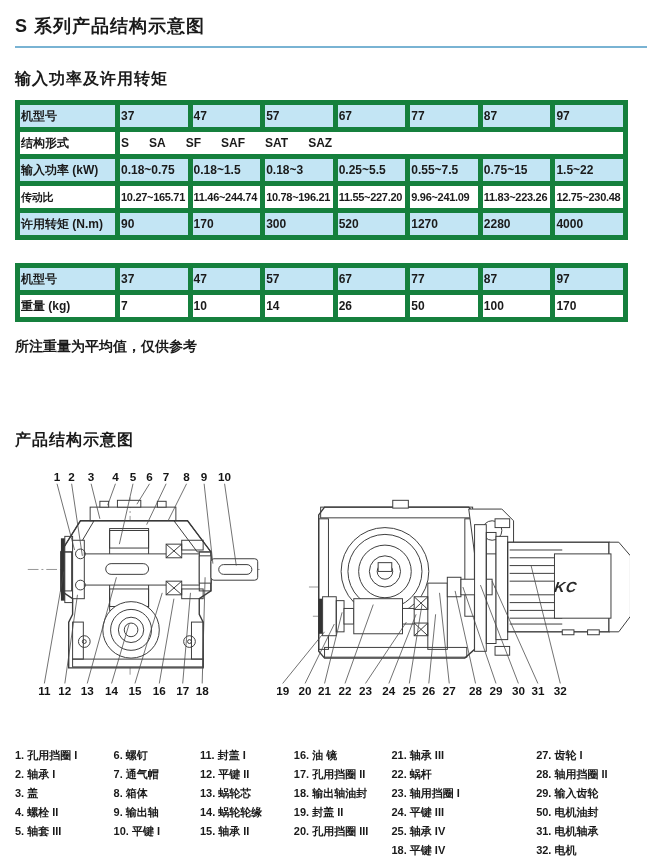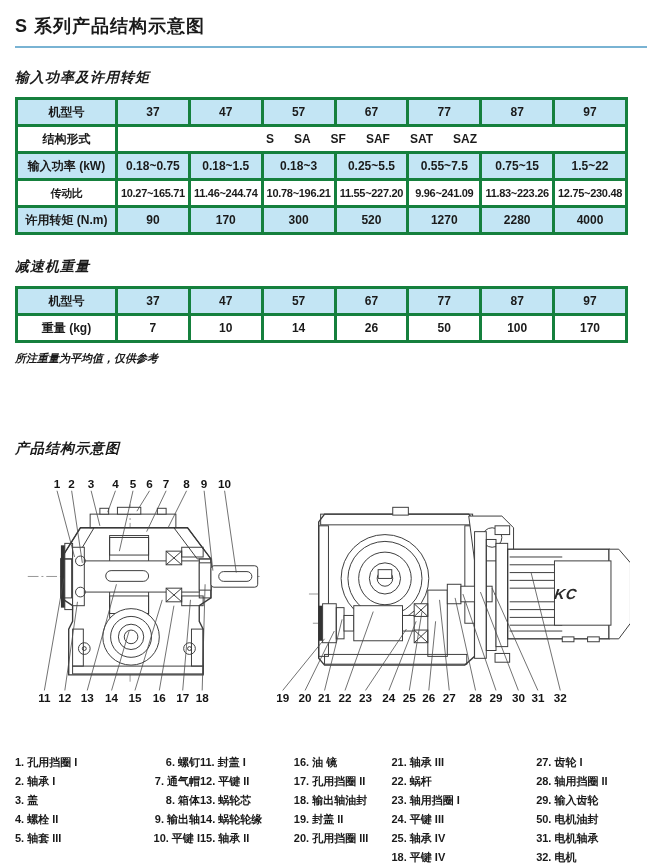--- a/index.html
+++ b/index.html
@@ -7,53 +7,53 @@
   body {
     width:647px; height:865px;
     font-family:"Liberation Sans","DejaVu Sans",sans-serif;
     color:#1a1a1a; overflow:hidden;
   }
   .page { width:647px; height:865px; padding:14px 17px 0 15px; position:relative; }
 
   .page-title { font-size:18px; font-weight:bold; letter-spacing:1px; }
   .title-rule { height:2px; background:#79b3d3; margin:8px -17px 0 0; }
 
-  .sec-heading { font-size:14px; font-weight:bold; letter-spacing:1px;font-style:italic; }
+  .sec-heading { font-size:16px; font-weight:bold; letter-spacing:1px; }
   .sec-power { margin-top:21px; }
   .sec-weight { margin-top:23px; }
   .sec-structure { margin-top:74px; }
 
   table.spec { border-collapse:collapse; width:613px; table-layout:fixed; margin-top:10px;
     border:2px solid #2b2b2b; }
-  table.spec td { border:3px solid #15803d; height:27px; text-align:center;
+  table.spec td { border:5px solid #15803d; height:27px; text-align:left;
     font-weight:bold; font-size:12px; padding:0 1px; }
   table.spec td.lbl { width:100px; }
   table.spec tr.blue td { background:#c3e5f4; }
   table.spec tr.small td { font-size:11px; letter-spacing:-0.3px;margin-top:40px; }
   .forms-cell { text-align:center; }
   .forms-wrap { display:inline-flex; gap:20px; }
-  .note { font-size:11px; font-weight:bold; margin-top:8px;font-style:italic; }
+  .note { font-size:14px; font-weight:bold; margin-top:16px; }
 
   .diagrams { display:flex; gap:6px; margin-top:14px; align-items:flex-start; }
   .dleft { margin-left:5px; }
 
   svg .outline { fill:#ffffff; stroke:#3a3a3a; stroke-width:1.4; }
   svg .thin  { fill:none; stroke:#3a3a3a; stroke-width:1; }
   svg .fillw { fill:#ffffff; stroke:#3a3a3a; stroke-width:1; }
   svg .hatch { stroke:#3a3a3a; stroke-width:0.8; }
   svg .dark  { fill:#333333; stroke:none; }
   svg .cl    { fill:none; stroke:#7a7a7a; stroke-width:0.8; stroke-dasharray:11 3 2 3; }
   svg .ldr   { stroke:#4a4a4a; stroke-width:0.8; fill:none; }
   svg .co    { font-size:12px; font-weight:bold; fill:#141414; text-anchor:middle;
                font-family:"Liberation Sans","DejaVu Sans",sans-serif; }
   svg .logo  { font-size:15px; font-weight:bold; font-style:italic; fill:#2a2a2a;
                text-anchor:middle; letter-spacing:1px; }
 
   .parts { display:flex; margin-top:36px; font-size:11px; font-weight:bold; line-height:19px; }
-  .pcol-1 { width:105px; } .pcol-2 { width:92px;text-align:right; } .pcol-3 { width:100px; }
+  .pcol-1 { width:105px; } .pcol-2 { width:92px; } .pcol-3 { width:100px; }
   .pcol-4 { width:104px; } .pcol-5 { width:104px; } .pcol-6 { width:100px;margin-left:47px; }
   .pi { white-space:nowrap; }
   .pn { display:inline-block; margin-right:3px; }
 </style>
 </head>
 <body>
 
 <div class="page">
 
   <h1 class="page-title">S 系列产品结构示意图</h1>
@@ -114,21 +114,20 @@
         <td>520</td>
         <td>1270</td>
         <td>2280</td>
         <td>4000</td>
       </tr>
     </tbody>
       </table>
   </div>
 
   <div class="sec-weight">
-    <div class="sec-heading">减速机重量</div>
     <table class="spec">
       <tbody>
           <tr class="blue">
         <td class="lbl">机型号</td>
         <td>37</td>
         <td>47</td>
         <td>57</td>
         <td>67</td>
         <td>77</td>
         <td>87</td>

